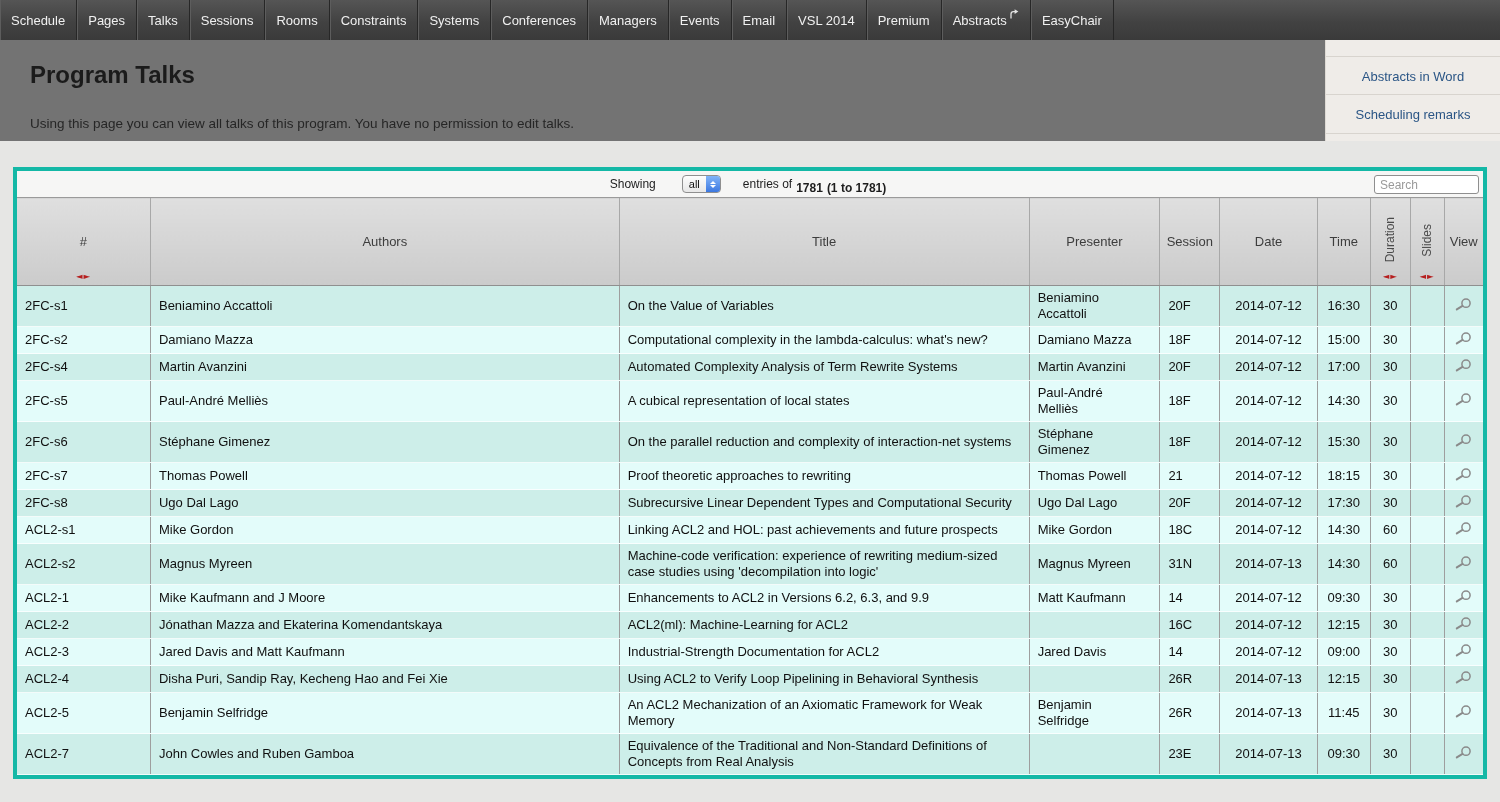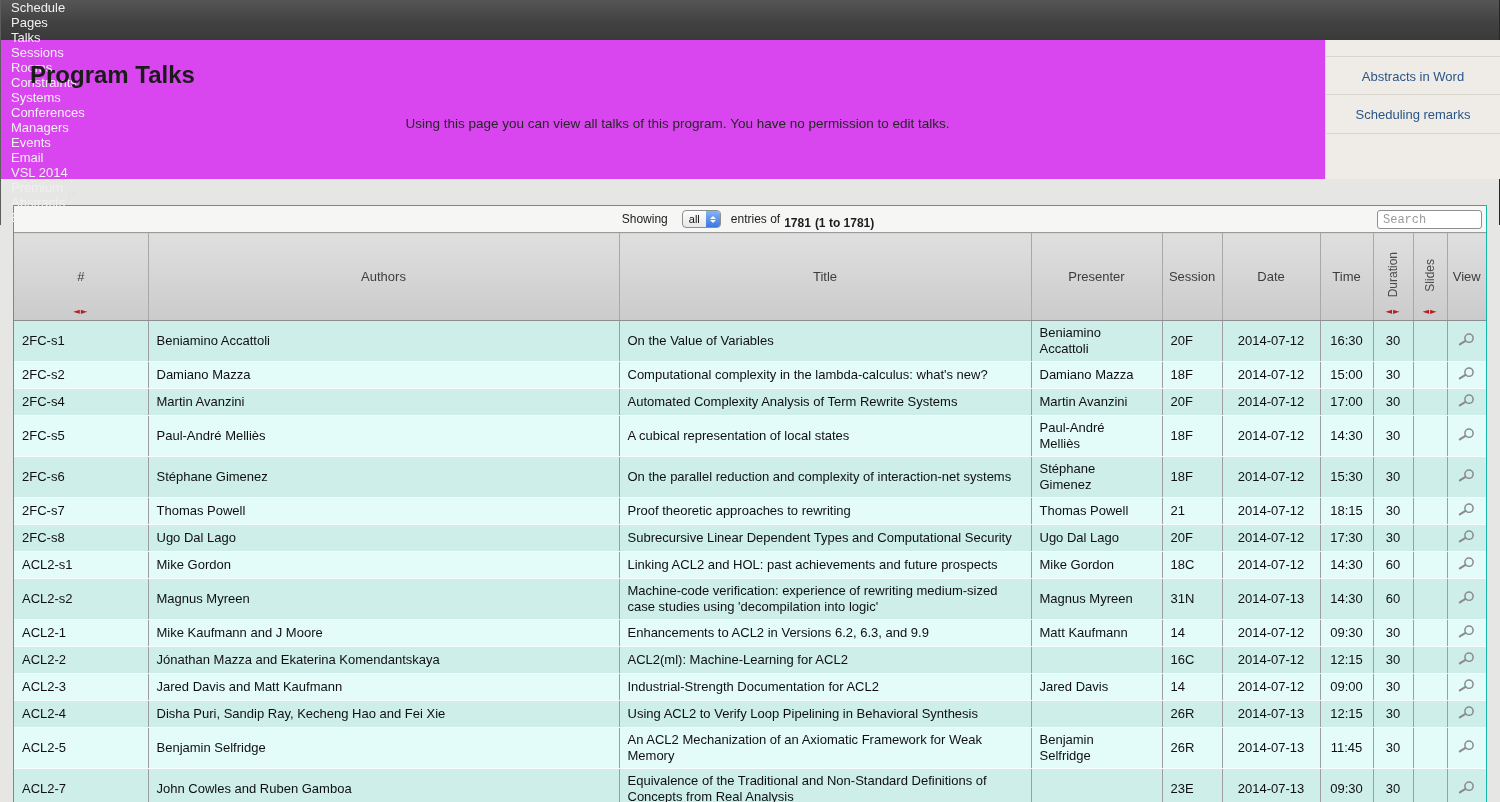--- a/index.html
+++ b/index.html
@@ -1,56 +1,56 @@
 <!DOCTYPE html>
 <html><head>
 <meta charset="utf-8">
 <style>
   * { margin:0; padding:0; box-sizing:border-box; }
   html,body { width:1500px; height:802px; overflow:hidden; background:#e6e6e4;
               font-family:"Liberation Sans", sans-serif; }
 
   
   .topnav { height:40px; background:linear-gradient(180deg,#555 0%,#424242 55%,#3a3a3a 100%);
-            display:flex; align-items:stretch;flex-direction:column; }
+            display:flex; align-items:stretch; }
   .tab { display:flex; align-items:center; padding:0 11px; color:#f0f0f0; font-size:13px;
          border-right:1px solid #272727; box-shadow:inset 1px 0 0 #5d5d5d; cursor:pointer; white-space:nowrap; }
   .tab-icon { margin-left:2px; margin-top:-12px; display:inline-block; }
 
   
-  .page-head { height:139px; background:#d946ef; display:flex; }
+  .page-head { height:101px; background:#737373; display:flex; }
   .head-main { flex:1; padding:20px 0 0 30px; }
   .page-title { font-size:24px; font-weight:bold; color:#1b1b1b; line-height:30px; }
-  .page-desc { margin-top:26px; font-size:13.5px; color:#262626;text-align:center; }
+  .page-desc { margin-top:26px; font-size:13.5px; color:#262626; }
   .side-menu { width:175px; background:#efece8; border-left:1px solid #dedad4; padding-top:16px; }
   .side-item { height:39px; line-height:39px; text-align:center; font-size:13px; color:#2a5585;
                border-bottom:1px solid #d8d4ce; cursor:pointer; }
   .side-item:first-child { border-top:1px solid #d8d4ce; }
 
   .gap-strip { height:26px; background:#e6e6e4; }
 
   
   .content { padding:0 13px; }
-  .table-wrap { border:1px solid #14b8a6; background:#fff; }
+  .table-wrap { border:4px solid #14b8a6; background:#fff; }
 
   .toolbar { height:26px; position:relative; display:flex; align-items:center; justify-content:center;
              background:#f6f6f5; font-size:12px; color:#1d1d1d; }
   .toolbar b { font-weight:bold; margin-right:4px;margin-top:8px; }
   .toolbar .lbl { margin-right:4px; }
   .select { display:inline-flex; align-items:stretch; border:1px solid #8f8f8f; border-radius:4px;
-            overflow:hidden; background:linear-gradient(#fdfdfd,#e7e7e7); height:18px; margin:0 10px; cursor:pointer; }
+            overflow:hidden; background:linear-gradient(#fdfdfd,#e7e7e7); height:18px; margin:0 22px; cursor:pointer; }
   .select-val { padding:0 6px; font-size:11px; line-height:16px; color:#111; }
   .select-btn { width:14px; background:linear-gradient(#82b4f8,#3c78e0); display:flex; flex-direction:column;
                 align-items:center; justify-content:center; gap:1px; }
   .select-btn i { width:0; height:0; border-left:3px solid transparent; border-right:3px solid transparent; display:block; }
   .select-btn .up { border-bottom:3px solid #fff; }
   .select-btn .down { border-top:3px solid #fff; }
   .search { position:absolute; right:4px; top:4px; width:105px; height:19px; font-size:12px;
             padding:1px 5px; border:1px solid #8f8f8f; border-radius:3px; background:#fff;
-            font-family:Liberation Mono, monospace; }
+            font-family:Liberation Sans, sans-serif; }
   .search::placeholder { color:#9a9a9a; }
 
   table { border-collapse:collapse; table-layout:fixed; font-size:13px; }
   thead th { position:relative; height:88px; vertical-align:middle; text-align:center; font-weight:normal;
              color:#3d3d3d; background:linear-gradient(#dfdfdf,#cbcbcb);
              border-top:1px solid #9a9a9a; border-bottom:1px solid #8f8f8f; border-left:1px solid #a8a8a8; }
   thead th:first-child { border-left:none; }
   .hlabel { font-size:13px; }
   .vtext { writing-mode:vertical-rl; transform:rotate(180deg); display:inline-block; font-size:12px; color:#4a4a4a; }
   .sort-arrows { position:absolute; bottom:4px; left:0; right:0; text-align:center; color:#b61f1f;

